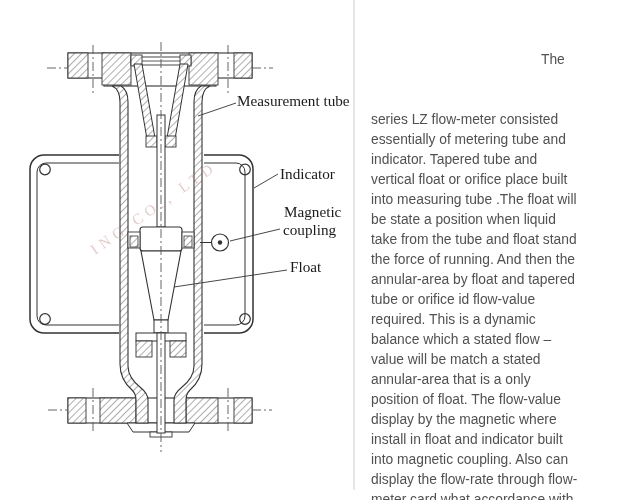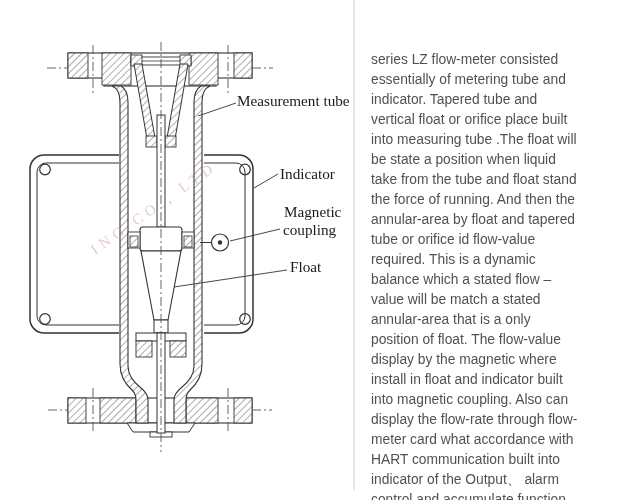--- a/index.html
+++ b/index.html
@@ -131,20 +131,21 @@
   <text class="lbl" x="237" y="106">Measurement tube</text>
   <text class="lbl" x="280" y="179">Indicator</text>
   <text class="lbl" x="284" y="217">Magnetic</text>
   <text class="lbl" x="283" y="235">coupling</text>
   <text class="lbl" x="290" y="272">Float</text>
 
   <line x1="354" y1="0" x2="354" y2="490" stroke="#dcdcdc" stroke-width="1.4"></line>
 </svg>
 
 <div class="desc">
+  <div class="first">The</div>
   <div>series LZ flow-meter consisted
 essentially of metering tube and
 indicator. Tapered tube and
 vertical float or orifice place built
 into measuring tube .The float will
 be state a position when liquid
 take from the tube and float stand
 the force of running. And then the
 annular-area by float and tapered
 tube or orifice id flow-value

